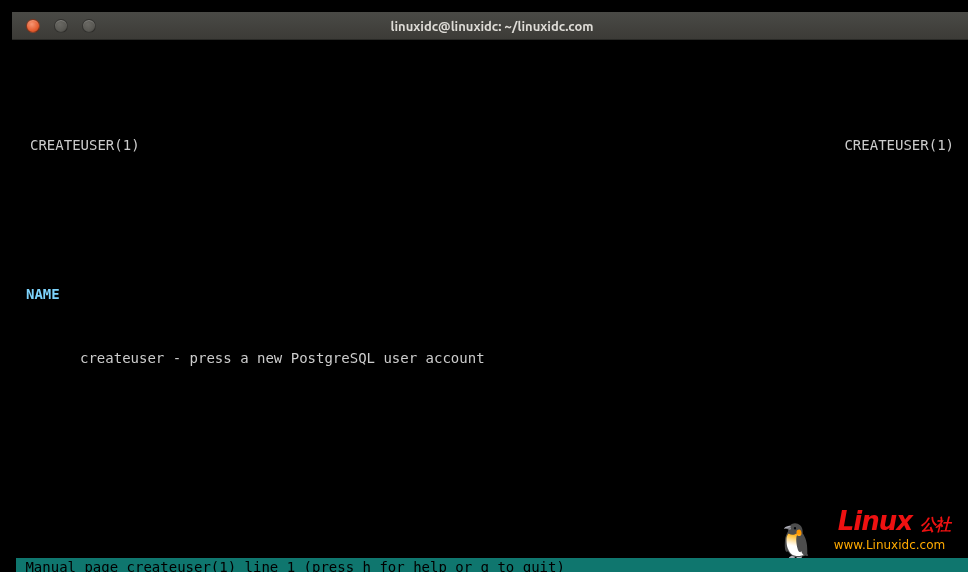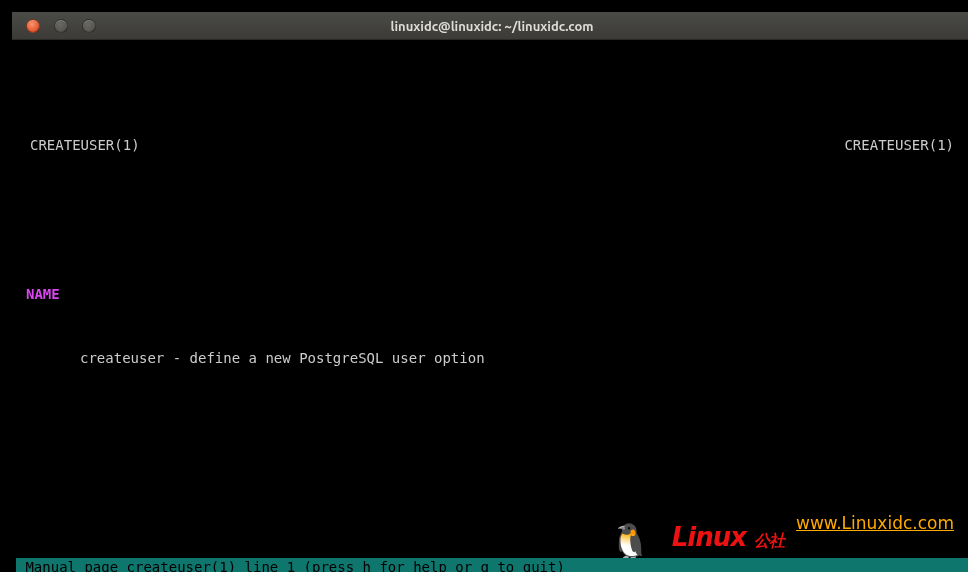--- a/index.html
+++ b/index.html
@@ -51,21 +51,21 @@
       white-space: pre-wrap;
       line-height: 1.32;
       letter-spacing: 0;
     }
     .header-row {
       display: flex;
       justify-content: space-between;
     }
     .bold { font-weight: bold; color: #ddd; }
     .u { text-decoration: underline; }
-    .section-head { font-weight: bold; color: #d946ef; }
+    .section-head { font-weight: bold; color: #7dd3fc; }
     .indent1 { padding-left: 54px; display: block; }
     .blank { height: 1.32em; }
     .statusbar {
       position: absolute;
       left: 0; right: 0; bottom: 8px;
       background: #0f766e;
       color: #000;
       padding: 0 1px;
       font-weight: normal;
     }
@@ -73,36 +73,35 @@
       position: absolute;
       right: 6px;
       bottom: 22px;
       display: flex;
       align-items: flex-end;
       gap: 4px;
       pointer-events: none;
       font-family: "DejaVu Sans", sans-serif;
     }
     .watermark .tux { font-size: 34px; line-height: 1; }
-    .watermark .txt { display: flex; flex-direction: row; align-items: flex-start; }
+    .watermark .txt { display: flex; flex-direction: column; align-items: flex-start; }
     .watermark .brand {
       font-style: italic;
       font-weight: 900;
       font-size: 26px;
       letter-spacing: -1px;
       color: #e11;
       text-shadow: 1px 1px 0 #000;
     }
     .watermark .brand .l { color: #e11; }
     .watermark .sub {
-      font-size: 17px;
+      font-size: 12px;
       color: #fa0;
       margin-top: -4px;
       text-shadow: 1px 1px 0 #000;
-      text-decoration: underline;
     }
     .content-area { overflow: hidden; }
   </style>
 </head>
 <body>
 
 <div class="titlebar">
   <div class="window-controls">
     <div class="wc-btn wc-close"></div>
     <div class="wc-btn wc-min"></div>
@@ -113,21 +112,21 @@
 
 <div class="terminal">
   <div class="content-area">
     <div class="header-row">
       <span>CREATEUSER(1)</span>
       <span>CREATEUSER(1)</span>
     </div>
     <div class="blank"></div>
 
     <div class="section-head">NAME</div>
-    <span class="indent1">createuser - define a new PostgreSQL user option</span>
+    <span class="indent1">createuser - press a new PostgreSQL user account</span>
     <div class="blank"></div>
 
     <div class="blank"></div>
 
     
     
     
     
     
     

